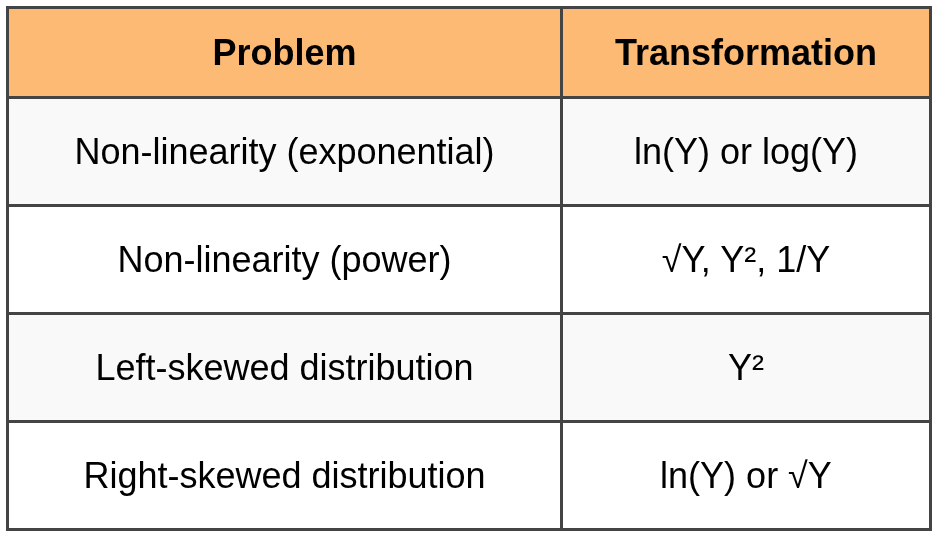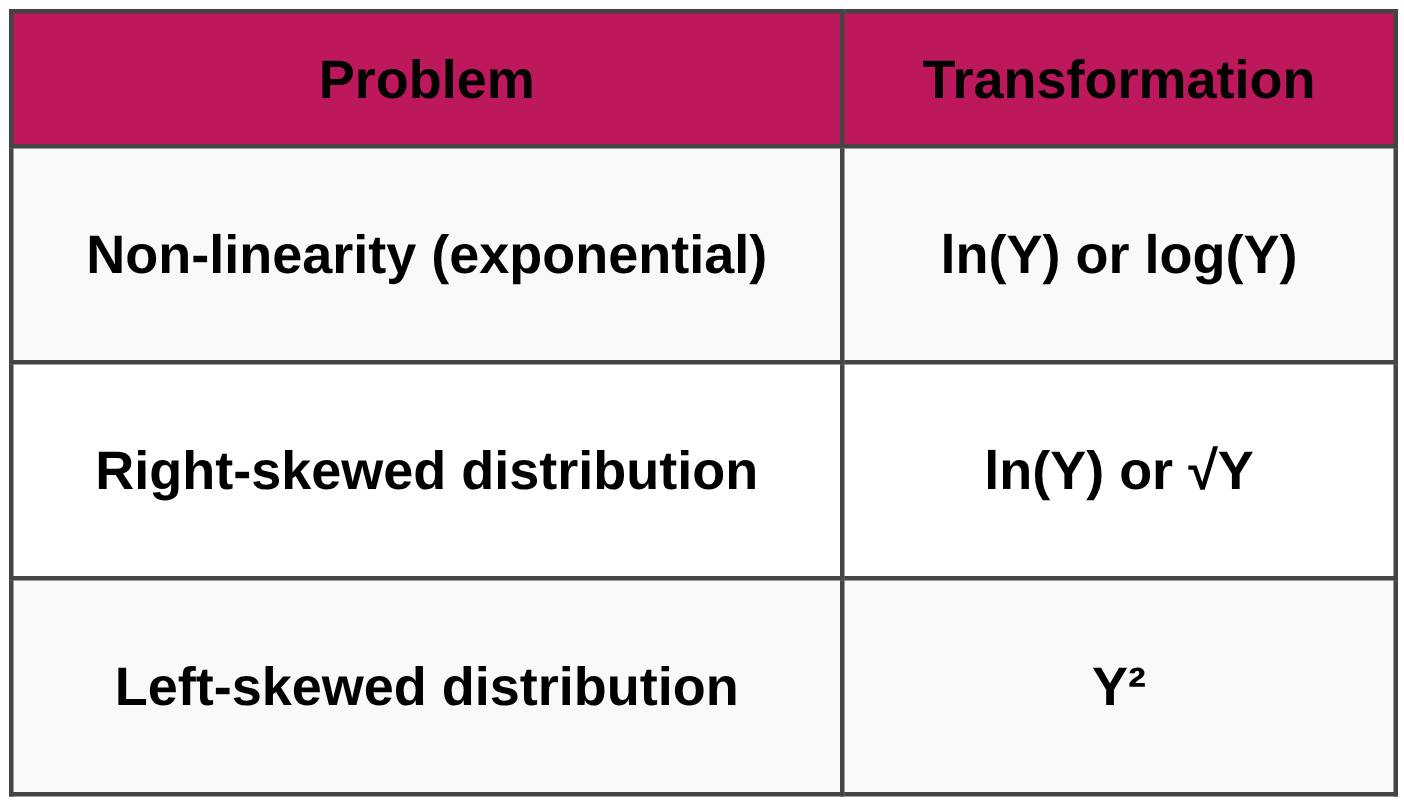--- a/index.html
+++ b/index.html
@@ -30,26 +30,26 @@
     }
     th, td {
       border: 3px solid #444444;
       text-align: center;
       vertical-align: middle;
       padding: 0;
       font-size: 36px;
       line-height: 1;
     }
     th {
-      background: #be185d;
+      background: #fdba74;
       font-weight: bold;
       height: 87px;
     }
     td {
-      font-weight: bold;
+      font-weight: normal;
       height: 84px;
     }
     col.c-problem { width: 554px; }
     col.c-transform { width: 369px; }
     tbody tr:nth-child(odd) td { background: #f9f9f9; }
     tbody tr:nth-child(even) td { background: #ffffff; }
   </style>
 </head>
 <body>
 
@@ -64,22 +64,26 @@
         <th>Problem</th>
         <th>Transformation</th>
       </tr>
     </thead>
     <tbody>
       <tr>
         <td>Non-linearity (exponential)</td>
         <td>ln(Y) or log(Y)</td>
       </tr>
       <tr>
-        <td>Right-skewed distribution</td>
-        <td>ln(Y) or √Y</td>
+        <td>Non-linearity (power)</td>
+        <td>√Y, Y², 1/Y</td>
       </tr>
       <tr>
         <td>Left-skewed distribution</td>
         <td>Y²</td>
+      </tr>
+      <tr>
+        <td>Right-skewed distribution</td>
+        <td>ln(Y) or √Y</td>
       </tr>
     </tbody>
   </table>
 </div>
 
 </body></html>

